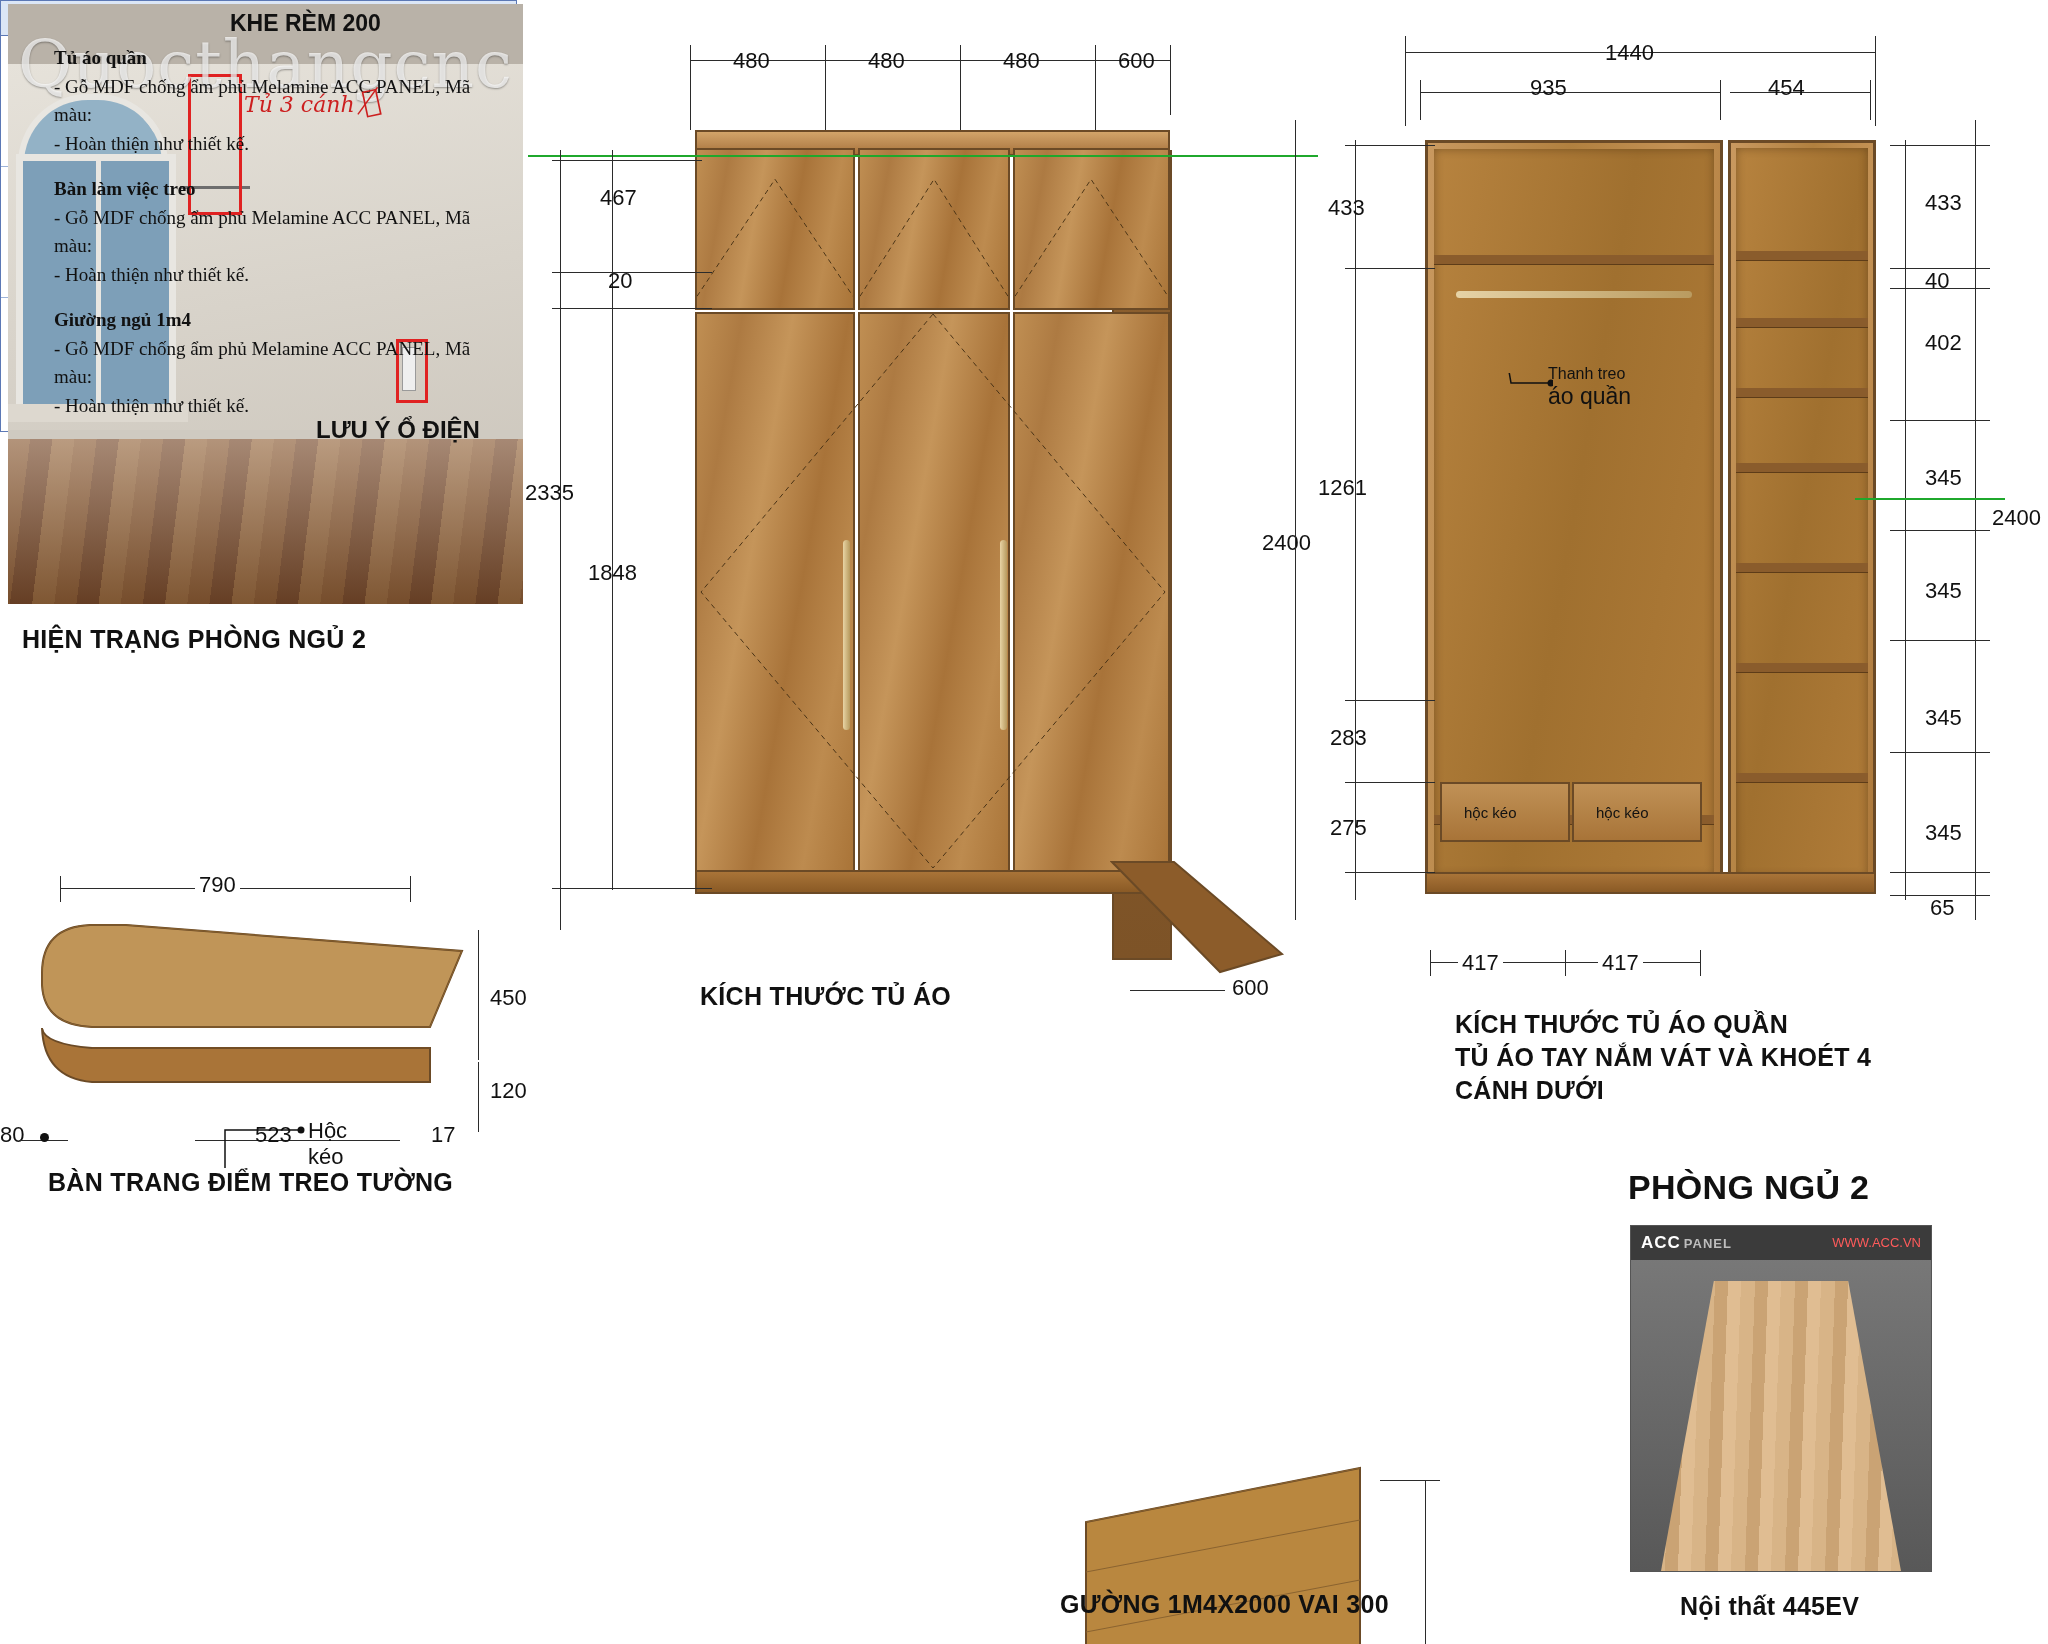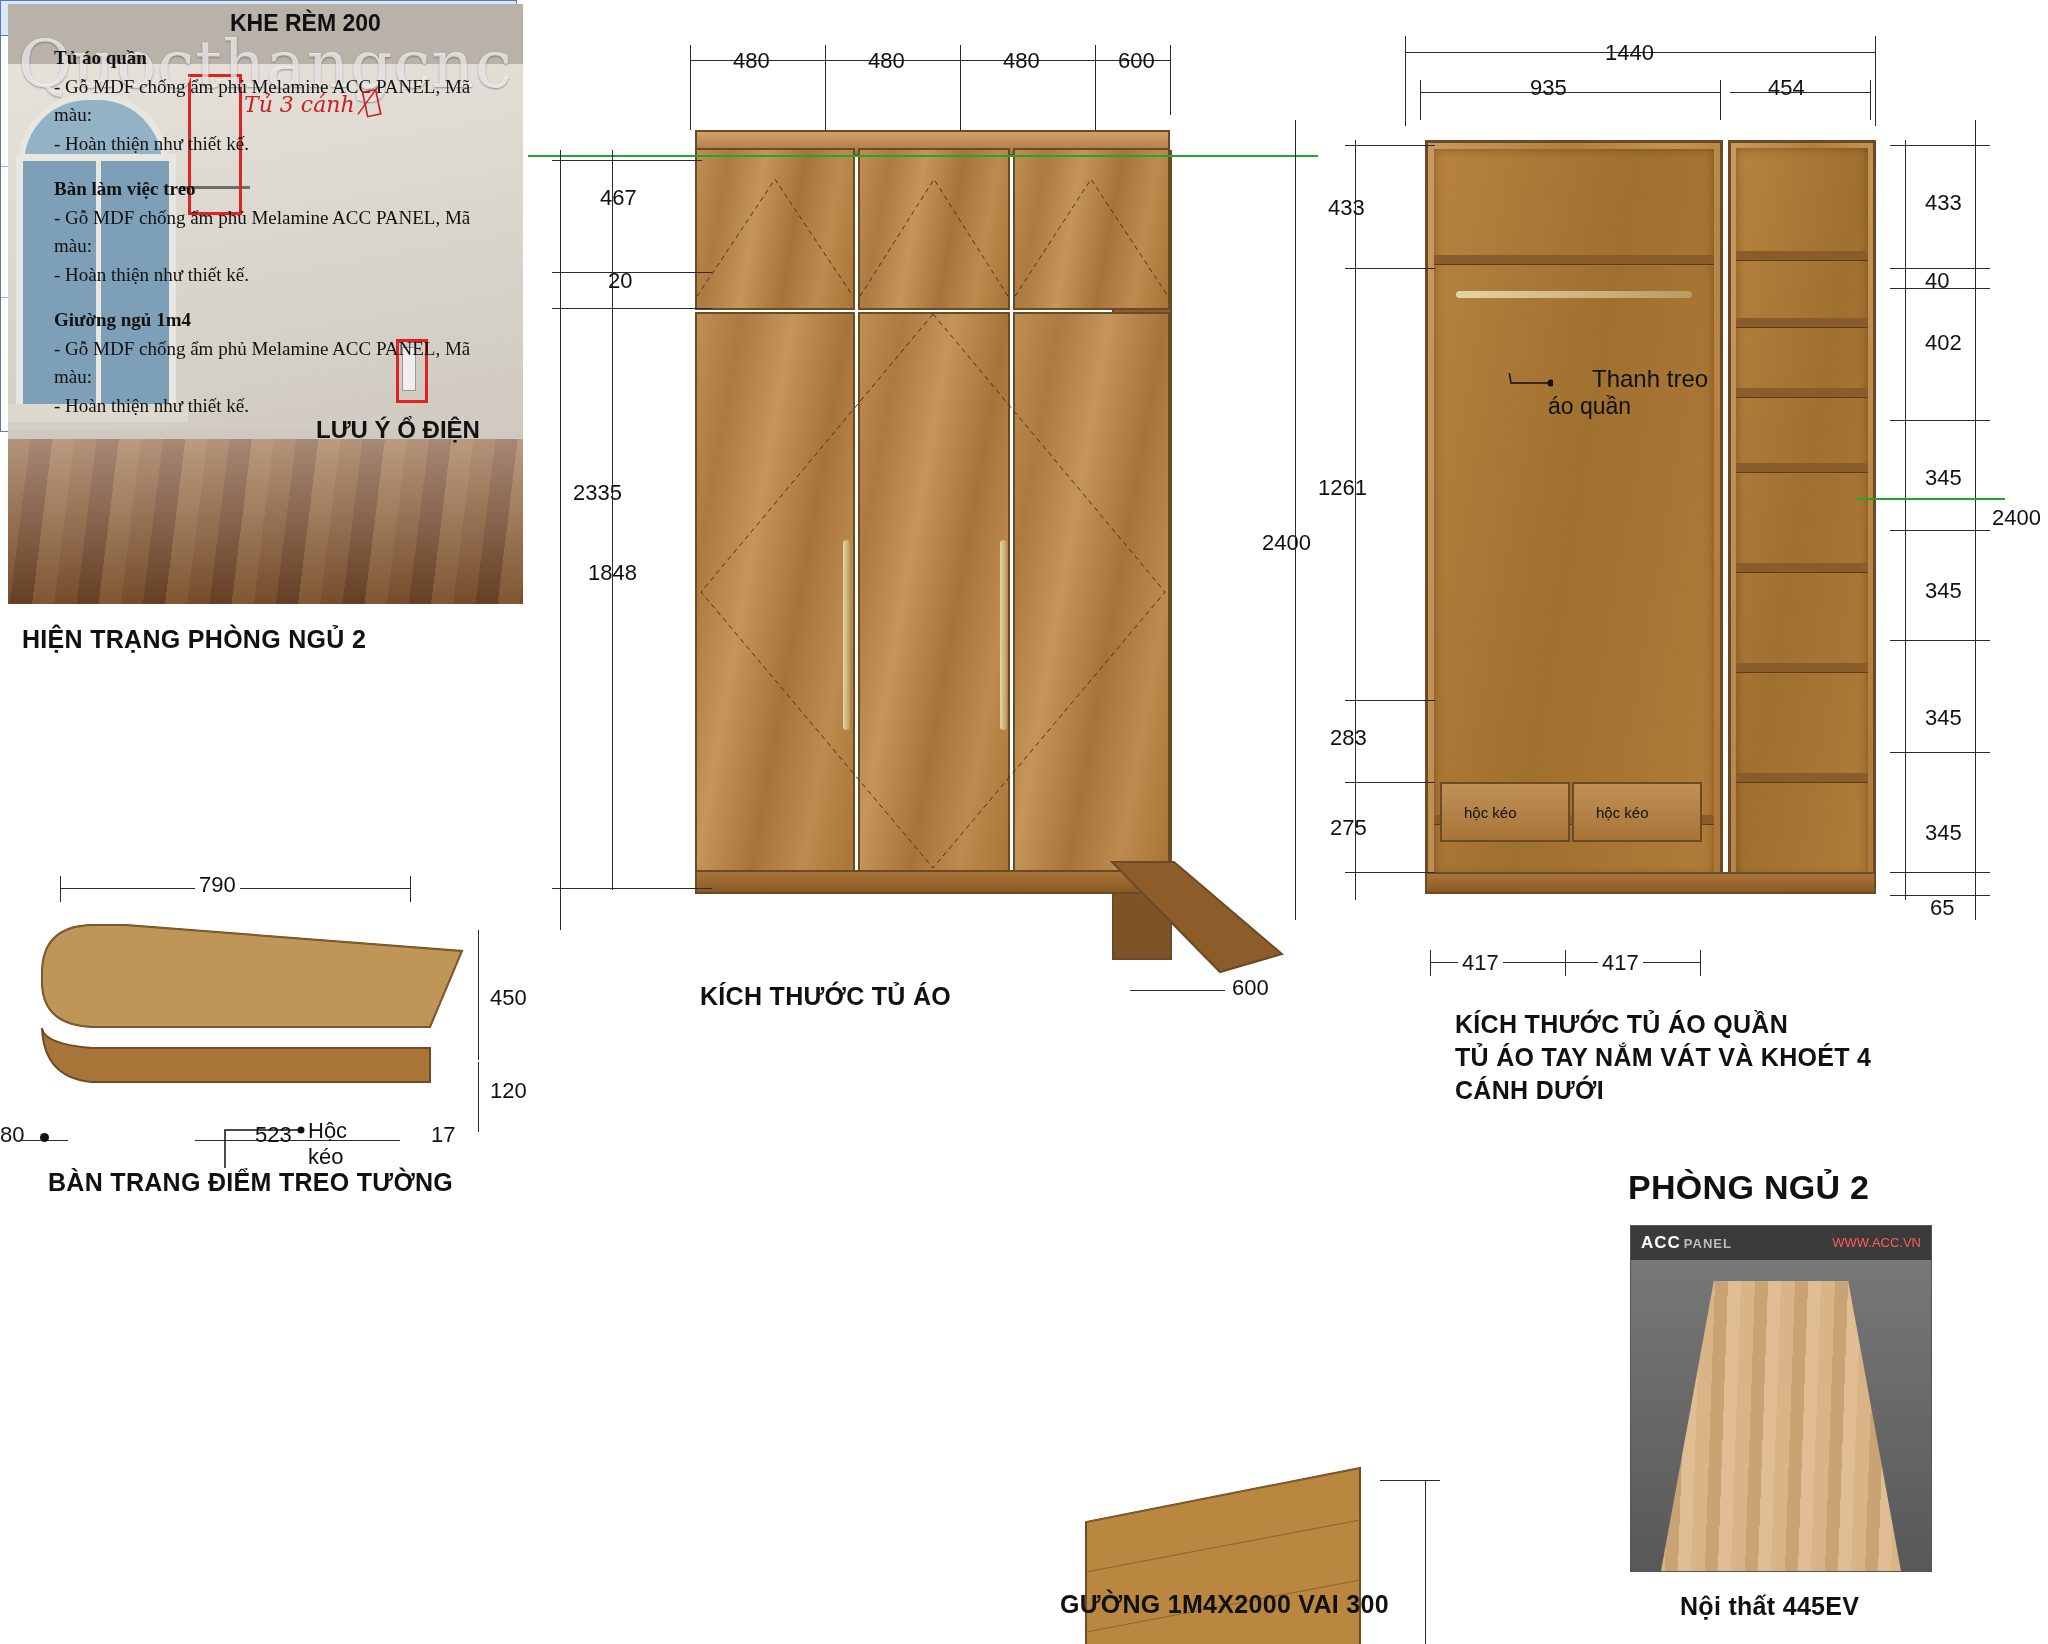--- a/index.html
+++ b/index.html
@@ -152,21 +152,21 @@
 
 <div class="abs">
   <div class="lineV" style="left:560px;top:150px;height:780px;"></div>
   <div class="lineV" style="left:612px;top:150px;height:740px;"></div>
   <div class="lineH" style="left:552px;top:160px;width:150px;"></div>
   <div class="lineH" style="left:552px;top:272px;width:160px;"></div>
   <div class="lineH" style="left:552px;top:308px;width:160px;"></div>
   <div class="lineH" style="left:552px;top:888px;width:160px;"></div>
   <div class="dim" style="position:absolute;left:600px;top:185px;">467</div>
   <div class="dim" style="position:absolute;left:608px;top:268px;">20</div>
-  <div class="dim" style="position:absolute;left:525px;top:480px;margin-left:48px;">2335</div>
+  <div class="dim" style="position:absolute;left:525px;top:480px;">2335</div>
   <div class="dim" style="position:absolute;left:588px;top:560px;">1848</div>
 </div>
 <div class="dim abs" style="left:1232px;top:975px;">600</div>
 <div class="lineH" style="left:1130px;top:990px;width:95px;"></div>
 <div class="abs cap" style="left:700px;top:982px;">KÍCH THƯỚC TỦ ÁO</div>
 
 <div class="abs">
   <div class="lineH" style="left:1405px;top:52px;width:470px;"></div>
   <div class="tick" style="left:1405px;top:36px;height:90px;"></div>
   <div class="tick" style="left:1875px;top:36px;height:90px;"></div>
@@ -208,21 +208,21 @@
   </div>
 
   <div class="abs" style="left:1425px;top:872px;width:451px;height:22px;border:2px solid #6b4a26;background:linear-gradient(180deg,#a97438,#8a5a25);box-sizing:border-box;"></div>
 </div>
 
 <div class="abs" style="left:1548px;top:365px;">
   <svg width="60" height="40" style="position:absolute;left:-55px;top:8px;">
     <path d="M58,10 L18,10 L6,-60" stroke="#111" stroke-width="1.5" fill="none"></path>
     <circle cx="58" cy="10" r="3.5" fill="#111"></circle>
   </svg>
-  <div style="font-size:24px;color:#111;margin-left:44px;">Thanh treo</div>
+  <div style="font-size:16px;color:#111;">Thanh treo</div>
   <div style="font-size:23px;color:#111;">áo quần</div>
 </div>
 
 <div class="abs">
   <div class="lineV" style="left:1355px;top:140px;height:760px;"></div>
   <div class="lineH" style="left:1345px;top:145px;width:90px;"></div>
   <div class="lineH" style="left:1345px;top:268px;width:90px;"></div>
   <div class="lineH" style="left:1345px;top:700px;width:90px;"></div>
   <div class="lineH" style="left:1345px;top:782px;width:90px;"></div>
   <div class="lineH" style="left:1345px;top:872px;width:90px;"></div>

